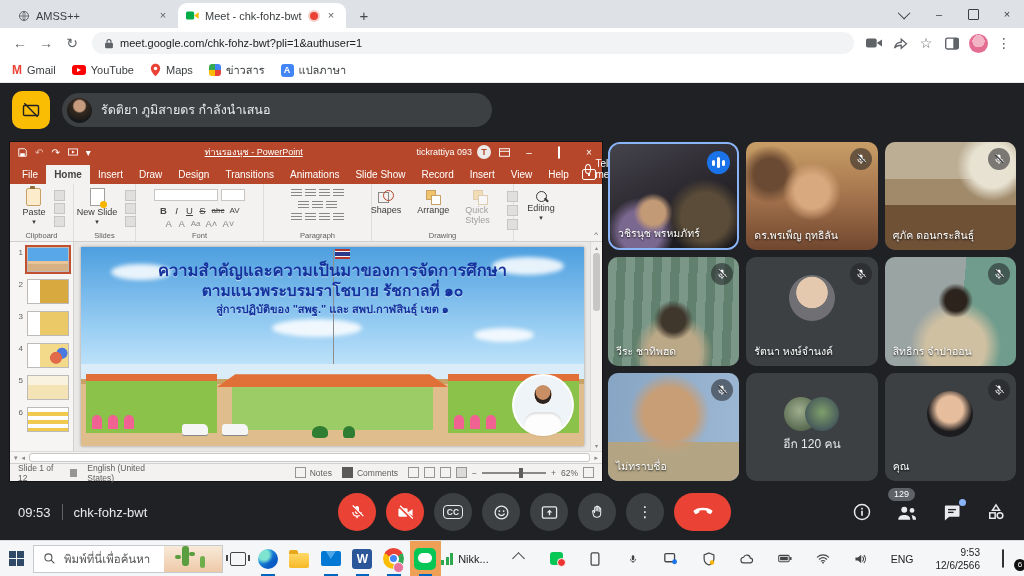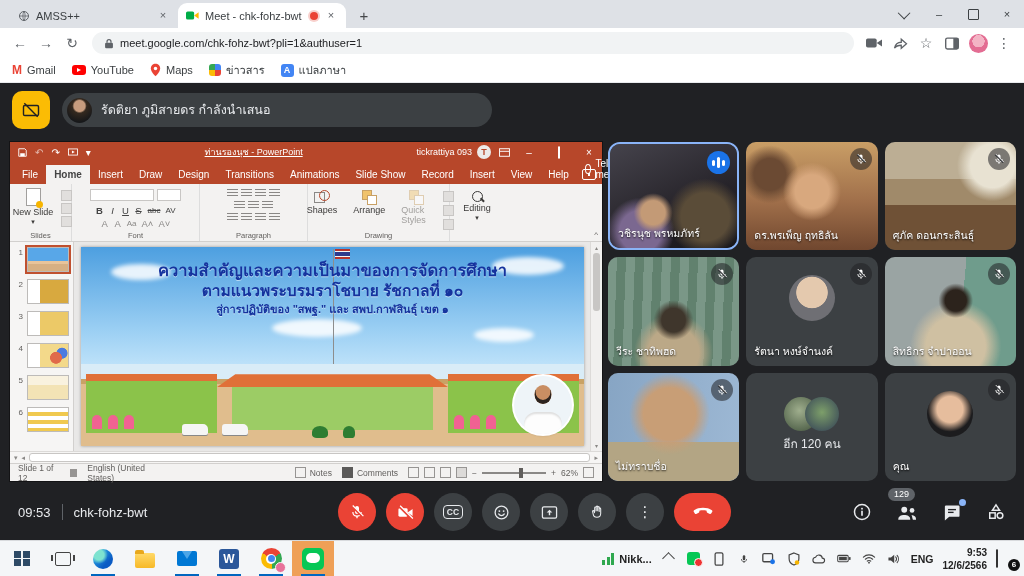--- a/index.html
+++ b/index.html
@@ -162,21 +162,21 @@
   .folderic:before{content:"";position:absolute;left:0;top:-3px;width:9px;height:4px;background:#e8a81c;border-radius:2px 2px 0 0;}
   .mailic{width:20px;height:15px;background:#0078d4;border-radius:2px;position:relative;overflow:hidden;}
   .mailic:after{content:"";position:absolute;left:1px;top:-6px;width:18px;height:14px;background:#4ca6e8;transform:rotate(0deg);clip-path:polygon(0 0,50% 100%,100% 0);}
   .wordic{width:20px;height:20px;background:#2b579a;border-radius:3px;color:#fff;font-size:12px;font-weight:bold;display:flex;align-items:center;justify-content:center;}
   .chromeic{width:21px;height:21px;border-radius:50%;background:conic-gradient(from 300deg,#ea4335 0 120deg,#34a853 0 240deg,#fbbc05 0 360deg);position:relative;}
   .chromeic:before{content:"";position:absolute;left:5.5px;top:5.5px;width:10px;height:10px;border-radius:50%;background:#fff;}
   .chromeic:after{content:"";position:absolute;left:7px;top:7px;width:7px;height:7px;border-radius:50%;background:#4285f4;}
   .chbadge{position:absolute;right:6px;bottom:4px;width:9px;height:9px;border-radius:50%;background:#e8729a;border:1.5px solid #f4f6f8;}
   .lineic{width:22px;height:22px;background:#06c755;border-radius:5px;position:relative;}
   .lineic:after{content:"";position:absolute;left:4px;top:5px;width:14px;height:10px;background:#fff;border-radius:5px;}
-  .tray{margin-left:auto;display:flex;align-items:center;gap:9px;padding-right:6px;font-weight:bold;}
+  .tray{margin-left:auto;display:flex;align-items:center;gap:22px;padding-right:0;}
   .nikk{display:flex;align-items:center;gap:5px;font-size:11px;color:#222;}
   .chartic{display:flex;align-items:flex-end;gap:1.5px;height:13px;}
   .chartic i{width:3px;background:#2fa84f;display:block;}
   .trayic{width:16px;height:16px;display:flex;align-items:center;justify-content:center;position:relative;}
   .linemini{width:13px;height:13px;background:#06c755;border-radius:3px;position:relative;}
   .linemini:after{content:"";position:absolute;right:-3px;bottom:-2px;width:7px;height:7px;border-radius:50%;background:#e33;border:1px solid #fff;}
   .lang{font-size:10.5px;color:#222;}
   .clock{text-align:right;font-size:10px;line-height:1.3;color:#222;}
   .notif{position:relative;width:22px;height:18px;}
   .notifsq{width:15px;height:13px;border:1.5px solid #333;border-radius:2px;}
@@ -339,20 +339,35 @@
           <span class="ptab">View</span>
           <span class="ptab">Help</span>
           <span class="tellme">
               <span class="bulb"></span>
               <span>Tell me</span>
             </span>
           <span class="pcomment"></span>
         </div>
 
         <div class="ribbon">
+          <div class="rg" style="width:64px;">
+            <div style="display:flex;gap:4px;">
+              <div class="bigbtn">
+                <span class="clipic"></span>
+                <span>Paste</span>
+                <span style="font-size:7px;">▾</span>
+              </div>
+              <div style="display:flex;flex-direction:column;gap:2px;padding-top:3px;">
+                <span class="mini"></span>
+                <span class="mini"></span>
+                <span class="mini"></span>
+              </div>
+            </div>
+            <span class="glabel">Clipboard</span>
+          </div>
           <div class="rg" style="width:62px;">
             <div style="display:flex;gap:4px;">
               <div class="bigbtn">
                 <span class="pageic"></span>
                 <span style="white-space:nowrap;">New Slide</span>
                 <span style="font-size:7px;">▾</span>
               </div>
               <div style="display:flex;flex-direction:column;gap:2px;padding-top:3px;">
                 <span class="mini"></span>
                 <span class="mini"></span>
@@ -748,20 +763,33 @@
 
   <div class="taskbar">
     <div class="tbstart">
         <span class="winlogo">
           <i></i>
           <i></i>
           <i></i>
           <i></i>
         </span>
       </div>
+    <div class="tbsearch">
+      <svg width="13" height="13" viewBox="0 0 24 24">
+          <circle cx="10" cy="10" r="6.5" fill="none" stroke="#555" stroke-width="2"></circle>
+          <path d="M15 15l6 6" stroke="#555" stroke-width="2"></path>
+        </svg>
+      <span>พิมพ์ที่นี่เพื่อค้นหา</span>
+      <span class="cactus">
+        <i style="left:18px;bottom:6px;width:7px;height:20px;"></i>
+        <i style="left:11px;bottom:13px;width:6px;height:4px;"></i>
+        <i style="left:25px;bottom:16px;width:6px;height:4px;"></i>
+        <i style="left:36px;bottom:4px;width:5px;height:12px;background:#6fae4d;"></i>
+      </span>
+    </div>
     <div class="tbtv">
         <span class="tvic"></span>
       </div>
     <div class="tbapp open">
         <span class="edgeic"></span>
       </div>
     <div class="tbapp">
         <span class="folderic"></span>
       </div>
     <div class="tbapp open">

